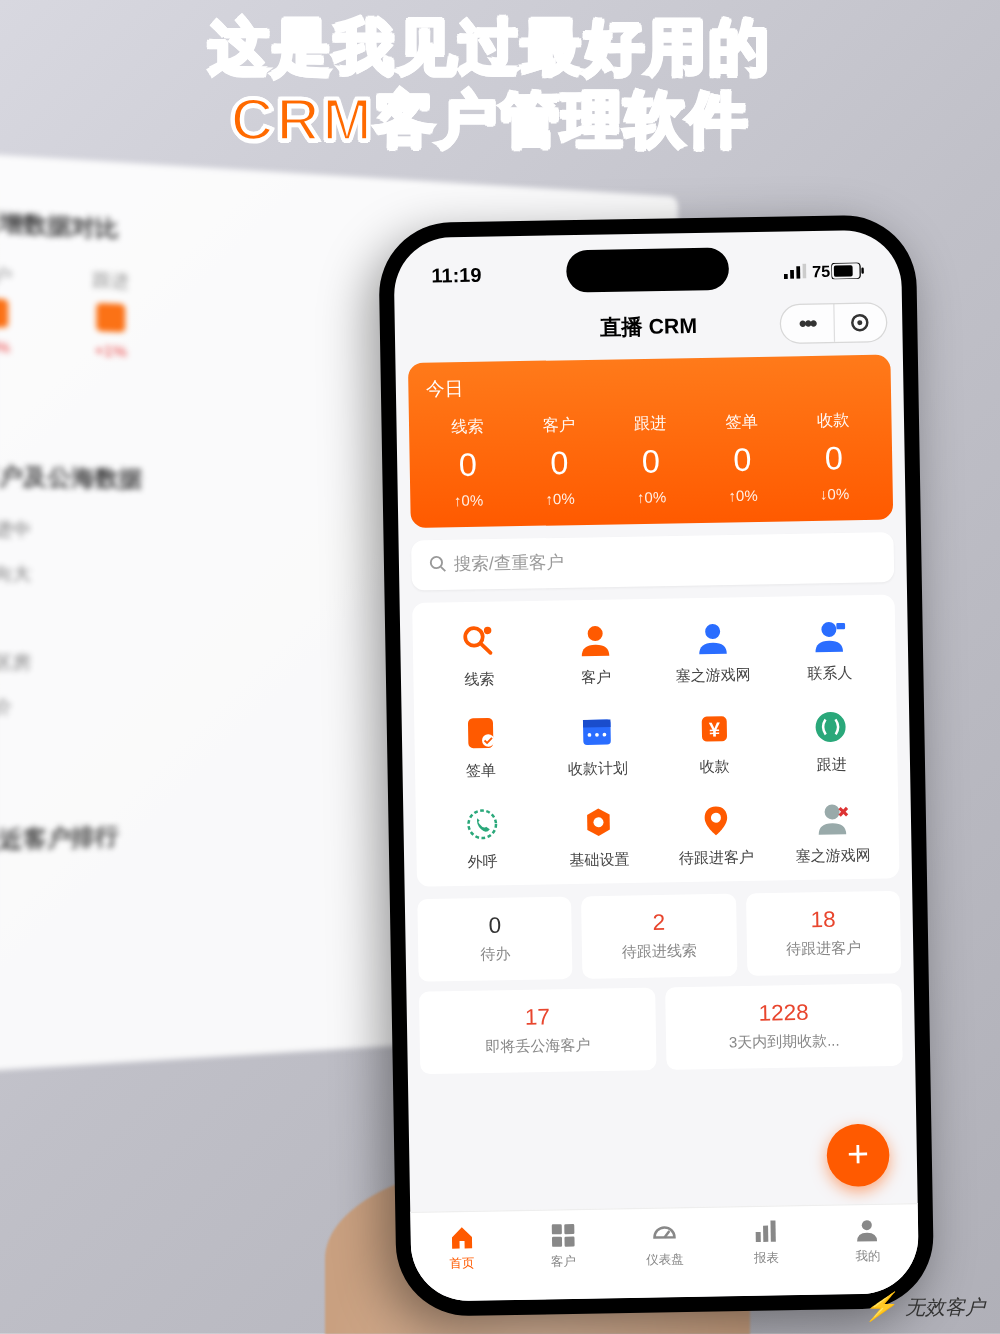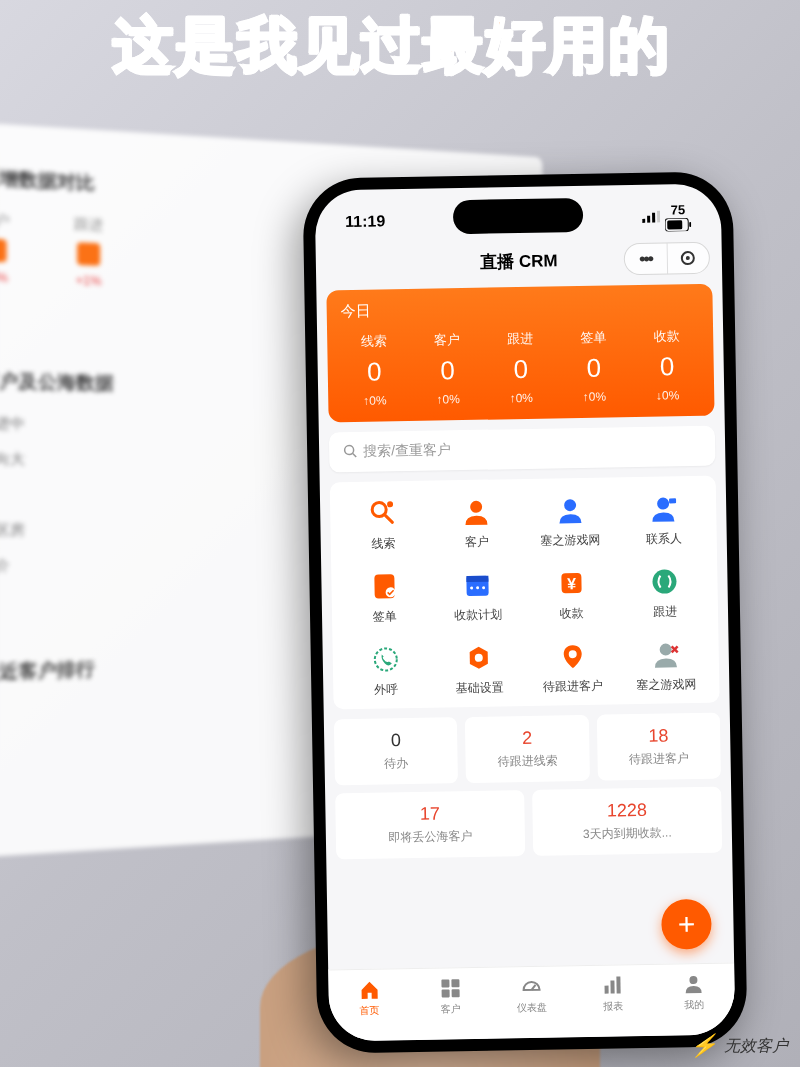--- a/index.html
+++ b/index.html
@@ -18,21 +18,21 @@
     .bg-row { display: flex; gap: 60px; margin-bottom: 40px; }
     .bg-col { text-align: center; }
     .bg-label { font-size: 14px; color: #888; }
     .bg-icon { width: 22px; height: 22px; background: #f60; border-radius: 4px; margin: 8px auto; }
     .bg-pct { font-size: 12px; color: #e33; }
     .bg-list { margin-top: 80px; }
     .bg-list-item { font-size: 14px; color: #666; margin: 16px 0; }
 
     .overlay-title {
       position: absolute; top: 10px; left: 0; right: 16px;
-      text-align: center; font-size: 60px; font-weight: 800;
+      text-align: center; font-size: 48px; font-weight: 800;
       color: #ff6a00; line-height: 1.2;
       -webkit-text-stroke: 3px #fff;
       text-shadow: 0 2px 0 #fff, 0 -2px 0 #fff, 2px 0 0 #fff, -2px 0 0 #fff;
       z-index: 10; letter-spacing: 2px;
     }
 
     .phone {
       position: absolute; left: 310px; top: 175px;
       width: 430px; height: 875px;
       background: #000; border-radius: 58px;
@@ -47,21 +47,21 @@
     .notch {
       position: absolute; top: 12px; left: 50%; transform: translateX(-50%);
       width: 130px; height: 34px; background: #000; border-radius: 20px; z-index: 20;
     }
     .status-bar {
       display: flex; justify-content: space-between; align-items: center;
       height: 52px; padding: 12px 30px 0; font-size: 16px; font-weight: 600; color: #000;
     }
     .status-right { display: flex; align-items: center; gap: 5px; }
     .signal-icon svg, .battery-box svg { display: block; }
-    .battery-box { display: flex; align-items: center; gap: 1px; flex-direction: column; }
+    .battery-box { display: flex; align-items: center; gap: 1px; }
     .battery-pct { font-size: 13px; font-weight: 600; }
 
     .mini-header {
       display: flex; align-items: center; justify-content: center;
       height: 44px; position: relative; font-size: 17px; font-weight: 600; color: #000;
     }
     .mini-controls {
       position: absolute; right: 12px; top: 6px;
       width: 86px; height: 32px; border: 1px solid rgba(0,0,0,0.15);
       border-radius: 16px; display: flex; background: rgba(255,255,255,0.8);
@@ -169,20 +169,21 @@
         <div class="bg-list-item">中介</div>
       </div>
   </div>
   <div class="bg-list">
     <div class="bg-section-title">最近客户排行</div>
   </div>
 </div>
 
 <div class="overlay-title">
   <div>这是我见过最好用的</div>
+  <div>CRM客户管理软件</div>
 </div>
 
 <div class="hand"></div>
 
 <div class="phone">
   <div class="screen">
     <div class="notch"></div>
 
     <div class="status-bar">
       <span>11:19</span>

